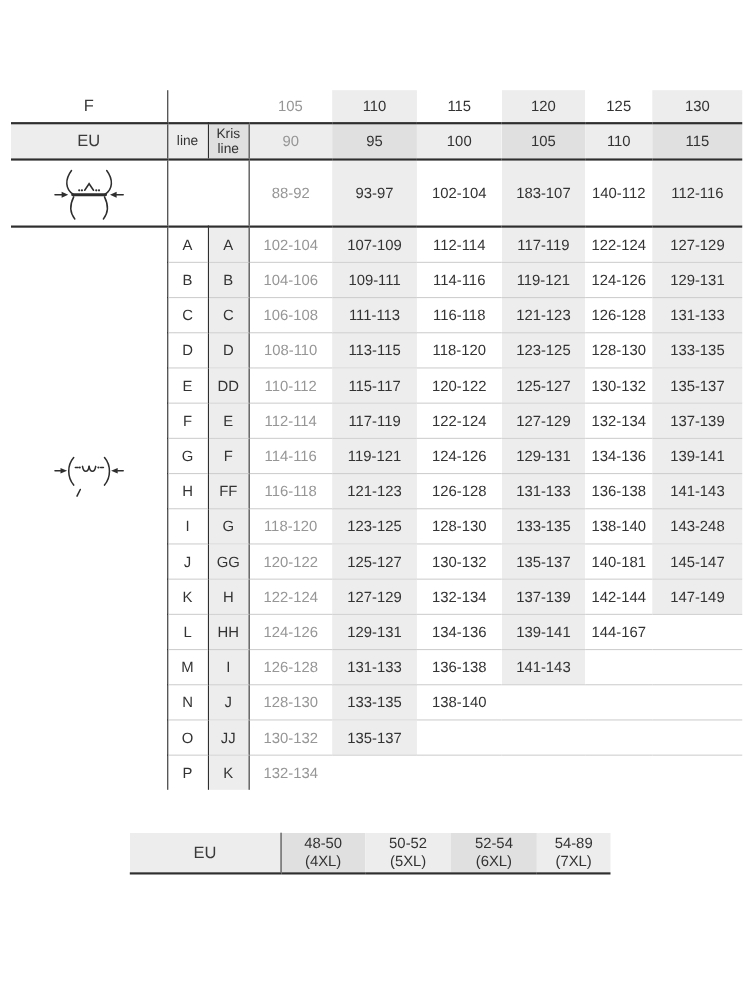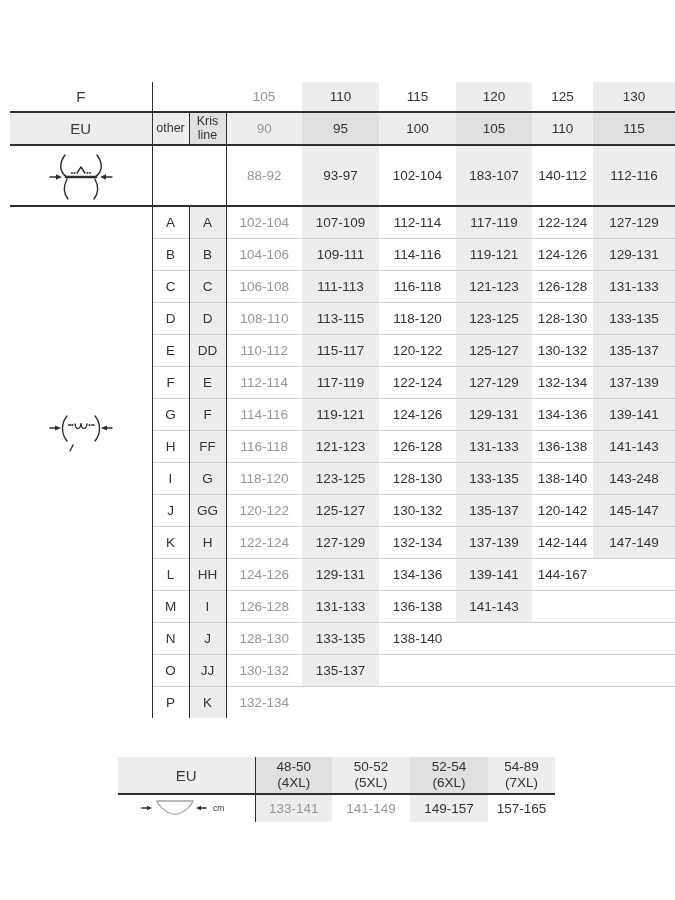--- a/index.html
+++ b/index.html
@@ -51,21 +51,21 @@
       <td colspan="2" class="hline"></td>
       <td class="gray hline">105</td>
       <td class="shade hline">110</td>
       <td class="hline">115</td>
       <td class="shade hline">120</td>
       <td class="hline">125</td>
       <td class="shade hline">130</td>
     </tr>
     <tr style="height:33px">
       <td class="label br shade hline">EU</td>
-      <td class="small br shade hline">other</td>
+      <td class="small br shade hline">line</td>
       <td class="small br shade2 hline">Kris line</td>
       <td class="gray shade hline">90</td>
       <td class="shade2 hline">95</td>
       <td class="shade hline">100</td>
       <td class="shade2 hline">105</td>
       <td class="shade hline">110</td>
       <td class="shade2 hline">115</td>
     </tr>
     <tr style="height:61px">
       <td class="br hline icon-cell">
@@ -211,21 +211,21 @@
         <td class="sep">138-140</td>
         <td class="sep shade">143-248</td>
       </tr>
       <tr style="height: 32px;">
         <td class="bl br sep">J</td>
         <td class="br shade sep">GG</td>
         <td class="sep gray">120-122</td>
         <td class="sep shade">125-127</td>
         <td class="sep">130-132</td>
         <td class="sep shade">135-137</td>
-        <td class="sep">120-142</td>
+        <td class="sep">140-181</td>
         <td class="sep shade">145-147</td>
       </tr>
       <tr style="height: 32px;">
         <td class="bl br sep">K</td>
         <td class="br shade sep">H</td>
         <td class="sep gray">122-124</td>
         <td class="sep shade">127-129</td>
         <td class="sep">132-134</td>
         <td class="sep shade">137-139</td>
         <td class="sep">142-144</td>
@@ -305,34 +305,14 @@
         </td>
         <td class="bh hline shade2">
           <span>52-54</span>
           <span>(6XL)</span>
         </td>
         <td class="bh hline shade">
           <span>54-89</span>
           <span>(7XL)</span>
         </td>
       </tr>
-    <tr id="bottom-values-row" style="height:28px">
-      <td class="br icon-cell">
-        <svg width="92" height="22" viewBox="0 0 92 22">
-          <g fill="none" stroke="#2e2e2e" stroke-width="1.3" stroke-linecap="round">
-            <path d="M2 10 H7"></path>
-            <path d="M61 10 H66"></path>
-          </g>
-          <path d="M17 3 H53 C51.5 8 45 13.5 39.5 15.5 C37.5 16.3 32.5 16.3 30.5 15.5 C25 13.5 18.5 8 17 3 Z" fill="none" stroke="#a5a5a5" stroke-width="1.3"></path>
-          <g fill="#2e2e2e" stroke="none">
-            <polygon points="7,7.8 12,10 7,12.2"></polygon>
-            <polygon points="61,7.8 56,10 61,12.2"></polygon>
-          </g>
-          <text x="73" y="13" font-size="8.5" fill="#3a3a3a">cm</text>
-        </svg>
-      </td>
-    <td class="gray shade">133-141</td>
-        <td class="gray">141-149</td>
-        <td class="shade">149-157</td>
-        <td class="">157-165</td>
-      </tr>
   </tbody>
 </table>
 
 </body></html>

